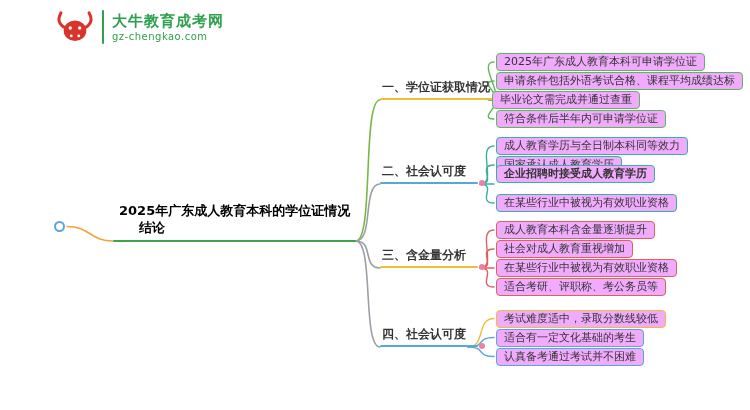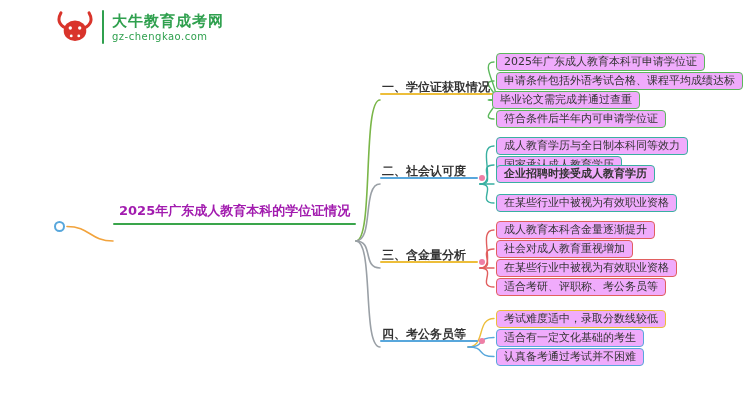--- a/index.html
+++ b/index.html
@@ -21,21 +21,21 @@
   .central{position:absolute;left:72px;top:202px;z-index:1;font-size:13px;font-weight:bold;
            line-height:17px;padding:0 3px 6px 3px;white-space:nowrap;}
   .central-sub{padding-left:20px;font-weight:bold;}
   .central-underline{position:absolute;left:-3px;right:-3px;bottom:0;height:2px;border-radius:2px;}
 
   .root-dot{position:absolute;left:10px;top:221px;z-index:1;width:7px;height:7px;
             border:2px solid #58a7dc;border-radius:50%;background:#fff;}
 
   
   .branch{position:absolute;z-index:1;font-size:12px;font-weight:600;color:#333;
-          line-height:16px;white-space:nowrap;}
+          line-height:16px;padding-bottom:5px;white-space:nowrap;}
   .branch-underline{position:absolute;left:-2px;right:-12px;bottom:0;height:2px;border-radius:2px;}
   .branch-dot{position:absolute;right:-19px;bottom:-2px;width:6px;height:6px;border-radius:50%;}
 
   
   .leaf{position:absolute;z-index:1;font-size:11px;line-height:12px;color:#333;background:#f0abfc;
         border:1px solid #999;border-radius:4px;padding:2px 7px;white-space:nowrap;}
 </style>
 </head>
 <body>
 
@@ -76,37 +76,38 @@
     </svg>
     <div class="logo-divider" id="logo-divider" style="background: rgb(47, 160, 78);"></div>
     <div>
       <div class="logo-title" id="logo-title" style="color: rgb(47, 160, 78);">大牛教育成考网</div>
       <div class="logo-url" id="logo-url" style="color: rgb(47, 160, 78);">gz-chengkao.com</div>
     </div>
   </div>
 
   <span class="root-dot" id="root-dot" style="border-color: rgb(88, 167, 220);"></span>
 
-  <div class="central" id="central" style="color: #a21caf;">
+  <div class="central" id="central" style="color: #000000;">
     <div>2025年广东成人教育本科的学位证情况</div>
+    <div class="central-sub">结论</div>
     <span class="central-underline" id="central-underline" style="background: rgb(58, 165, 75);"></span>
   </div>
 
 <div class="branch" style="left: 338px; top: 79px;"><span>一、学位证获取情况</span><span class="branch-underline" style="background: rgb(237, 190, 58);"></span><span class="branch-dot" style="background: rgb(238, 127, 165);"></span></div>
     <div class="leaf" style="border-color: rgb(92, 184, 92); left: 452px; top: 53px;">2025年广东成人教育本科可申请学位证</div>
     <div class="leaf" style="border-color: rgb(92, 184, 92); left: 452px; top: 72px;">申请条件包括外语考试合格、课程平均成绩达标</div>
     <div class="leaf" style="border-color: rgb(92, 184, 92); left: 448px; top: 91px;">毕业论文需完成并通过查重</div>
     <div class="leaf" style="border-color: rgb(92, 184, 92); left: 452px; top: 110px;">符合条件后半年内可申请学位证</div>
     <div class="branch" style="left: 338px; top: 163px;"><span>二、社会认可度</span><span class="branch-underline" style="background: rgb(88, 167, 220);"></span><span class="branch-dot" style="background: rgb(238, 127, 165);"></span></div>
     <div class="leaf" style="border-color: rgb(57, 176, 161); left: 452px; top: 137px;">成人教育学历与全日制本科同等效力</div>
     <div class="leaf" style="border-color: rgb(57, 176, 161); left: 452px; top: 156px;">国家承认成人教育学历</div>
     <div class="leaf" style="border-color: rgb(57, 176, 161); left: 452px; top: 165px; font-weight: bold;">企业招聘时接受成人教育学历</div>
     <div class="leaf" style="border-color: rgb(57, 176, 161); left: 452px; top: 194px;">在某些行业中被视为有效职业资格</div>
     <div class="branch" style="left: 338px; top: 247px;"><span>三、含金量分析</span><span class="branch-underline" style="background: rgb(237, 190, 58);"></span><span class="branch-dot" style="background: rgb(238, 127, 165);"></span></div>
     <div class="leaf" style="border-color: rgb(225, 95, 95); left: 452px; top: 221px;">成人教育本科含金量逐渐提升</div>
     <div class="leaf" style="border-color: rgb(225, 95, 95); left: 452px; top: 240px;">社会对成人教育重视增加</div>
     <div class="leaf" style="border-color: rgb(225, 95, 95); left: 452px; top: 259px;">在某些行业中被视为有效职业资格</div>
     <div class="leaf" style="border-color: rgb(225, 95, 95); left: 452px; top: 278px;">适合考研、评职称、考公务员等</div>
-    <div class="branch" style="left: 338px; top: 326px;"><span>四、考公务员等</span><span class="branch-underline" style="background: rgb(88, 167, 220);"></span><span class="branch-dot" style="background: rgb(238, 127, 165);"></span></div>
+    <div class="branch" style="left: 338px; top: 326px;"><span>四、社会认可度</span><span class="branch-underline" style="background: rgb(88, 167, 220);"></span><span class="branch-dot" style="background: rgb(238, 127, 165);"></span></div>
     <div class="leaf" style="border-color: rgb(237, 190, 58); left: 452px; top: 309.5px;">考试难度适中，录取分数线较低</div>
     <div class="leaf" style="border-color: rgb(88, 167, 220); left: 452px; top: 328.5px; padding-left: 7px;">适合有一定文化基础的考生</div>
     <div class="leaf" style="border-color: rgb(88, 167, 220); left: 452px; top: 347.5px;">认真备考通过考试并不困难</div>
   </div>
 
 </body></html>

